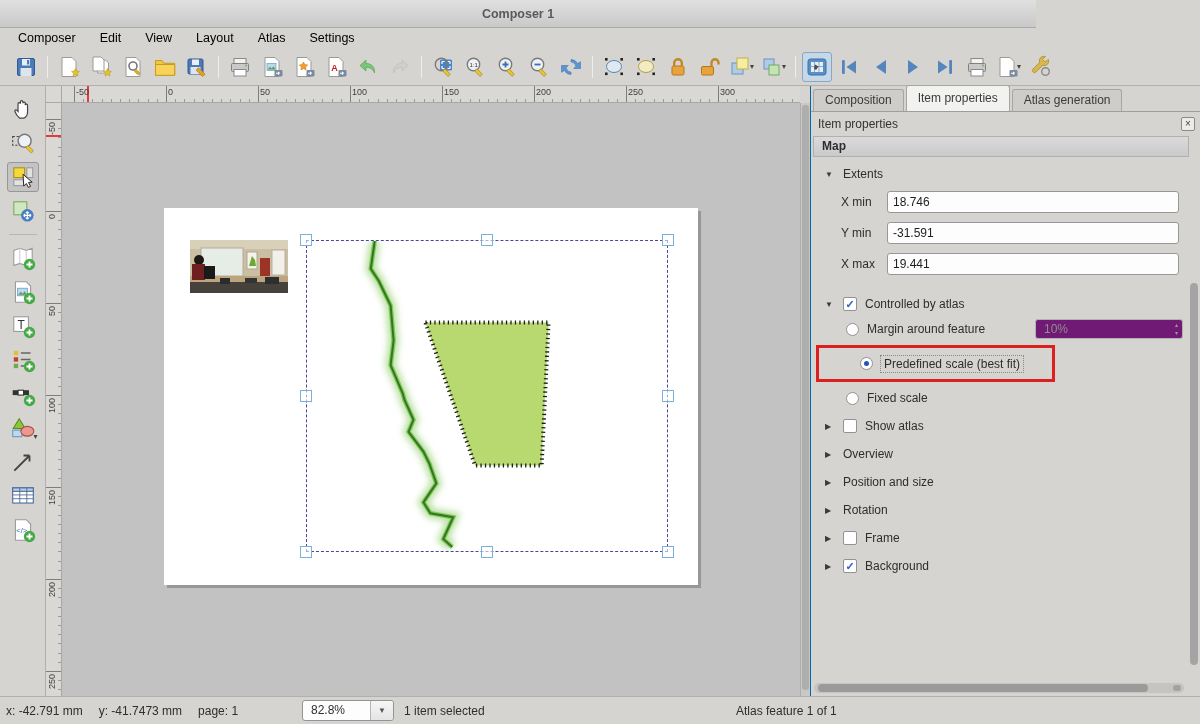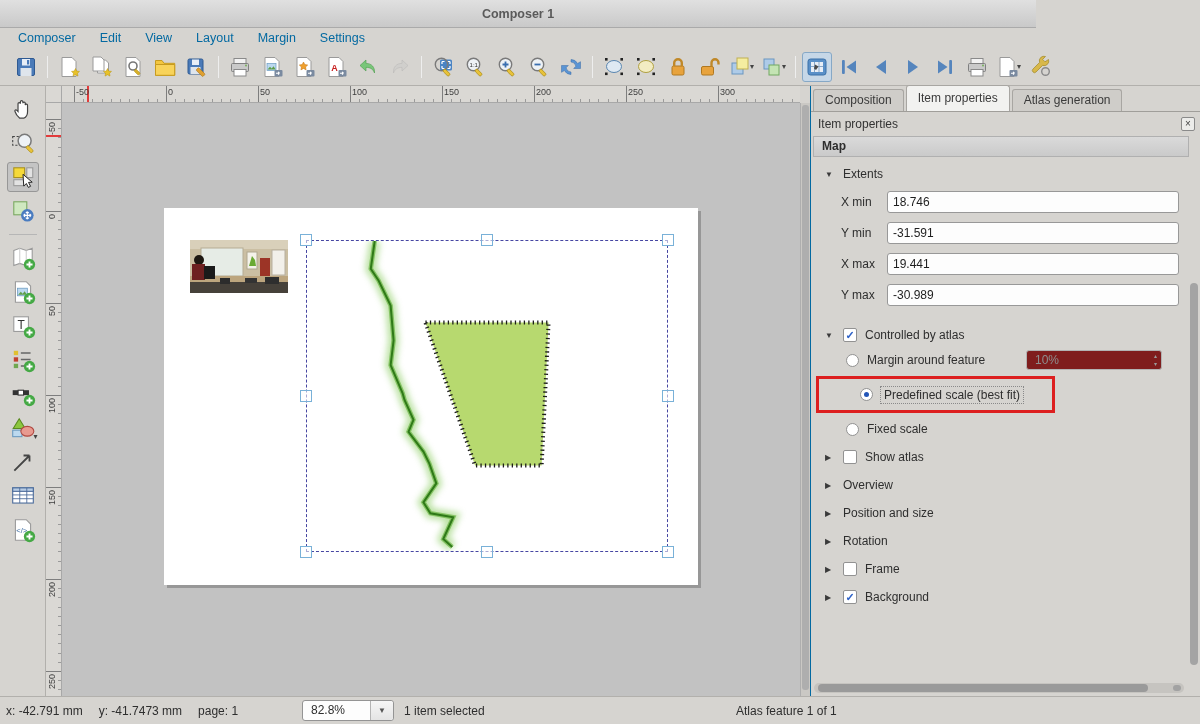--- a/index.html
+++ b/index.html
@@ -1,21 +1,21 @@
 <!DOCTYPE html>
 <html><head>
 <meta charset="utf-8">
 <style>
   *{margin:0;padding:0;box-sizing:border-box;font-family:"Liberation Sans",sans-serif}
   html,body{width:1200px;height:724px}
   body{position:relative;background:#d6d4d0;overflow:hidden;font-size:12px;color:#2e2e2e}
 
   .titlebar{position:absolute;left:0;top:0;width:1036px;height:28px;background:linear-gradient(#e0e0e0,#c9c9c9);border-bottom:1px solid #aaa;text-align:center;font-weight:bold;color:#5a5a5a;line-height:28px;font-size:12.5px}
   .menubar{position:absolute;top:28px;left:0;width:1200px;height:20px;display:flex;align-items:center;padding-left:6px;background:#d6d4d0}
-  .menu-item{padding:0 12px;font-size:12.5px;color:#0369a1}
+  .menu-item{padding:0 12px;font-size:12.5px;color:#000000}
   .toolbar{position:absolute;top:48px;left:0;width:1200px;height:38px;background:#d6d4d0;border-bottom:1px solid #b2b0ac;display:flex;align-items:center;padding-left:10px}
   .tbtn{width:30px;height:30px;border-radius:3px;display:flex;align-items:center;justify-content:center;margin:0 1px;flex:none}
   .tbtn.pressed{background:#c6d7e7;border:1px solid #86a8c6}
   .tbtn.disabled{opacity:.45;filter:grayscale(1)}
   .ticon{width:24px;height:24px;display:block}
   .ticon svg{width:100%;height:100%;display:block}
   .dd{font-size:8px;color:#444;flex:none;margin:0 2px 0 -2px}
   .tsep{width:1px;height:22px;background:#aeaca8;border-right:1px solid #eee;margin:0 5px;flex:none}
 
   .main{position:absolute;top:86px;left:0;width:1200px;height:610px}
@@ -58,21 +58,21 @@
   .sec-h{margin:8px 0 0 12px;display:flex;align-items:center;gap:8px;height:16px}
   .frow{margin:9px 0 0 28px;height:22px;display:flex;align-items:center}
   .flab{width:40px;color:#2e2e2e}
   .finput{width:292px;height:22px;margin-left:6px;border:1px solid #989898;border-radius:3px;background:#fdfdfd;font:12px "Liberation Sans",sans-serif;padding:0 5px;color:#1e1e1e}
   .pbtn{margin:10px 0 0 28px;width:336px;height:22px;background:linear-gradient(#fbfbfb,#e2e2e2);border:1px solid #9e9e9e;border-radius:3px;text-align:center;line-height:20px;color:#2e2e2e}
   .atlas-h{margin:20px 0 0 12px;display:flex;align-items:center;gap:8px;height:18px}
   .cb{width:14px;height:14px;border:1px solid #929292;border-radius:2px;background:#fff;font-size:11px;line-height:12px;text-align:center;color:#2f63c8;font-weight:bold;flex:none}
   .opt-row{margin:6px 0 0 33px;height:20px;display:flex;align-items:center;gap:8px}
   .radio{width:13px;height:13px;border:1px solid #929292;border-radius:50%;background:#fff;position:relative;flex:none}
   .radio.on::after{content:'';position:absolute;left:3px;top:3px;width:5px;height:5px;border-radius:50%;background:#2456b8}
-  .spinbox{margin-left:auto;margin-right:27px;width:136px;height:20px;background:#7f1d1d;border:1px solid #b2b2b2;border-radius:3px;color:#8e8e8e;padding-left:8px;line-height:18px;position:relative}
+  .spinbox{margin-left:auto;margin-right:6px;width:148px;height:20px;background:#701a75;border:1px solid #b2b2b2;border-radius:3px;color:#8e8e8e;padding-left:8px;line-height:18px;position:relative}
   .spin-arr{position:absolute;right:4px;top:1px;font-size:6px;color:#9a9a9a;line-height:8px;text-align:center}
   .red-wrap{margin:6px 0 0 3px;width:239px;height:37px;border:3px solid #dd1f1f;display:flex;align-items:center;padding-left:41px;gap:8px}
   .focus-dotted{outline:1px dotted #8a8a8a;padding:1px 3px}
   .sec-row{margin:8px 0 0 12px;height:20px;display:flex;align-items:center;gap:8px}
   .ph-scroll{position:absolute;left:3px;bottom:3px;width:370px;height:10px;background:#c6c4c0;border-radius:5px}
   .ph-scroll .sh{position:absolute;left:4px;top:1px;width:330px;height:8px;background:#9a9a9a;border-radius:4px}
   .ph-scroll .sn{position:absolute;right:3px;top:2px;width:8px;height:6px;background:#a2a2a2;border-radius:3px}
   .pv-scroll{position:absolute;right:1px;top:72px;width:10px;height:524px}
   .pv-scroll .sh{position:absolute;left:1px;top:125px;width:8px;height:382px;background:#a4a4a4;border-radius:4px}
 
@@ -85,21 +85,21 @@
 </style>
 </head>
 <body>
 
 <div class="titlebar"><span>Composer 1</span></div>
 <div class="menubar">
     <div class="menu-item">Composer</div>
     <div class="menu-item">Edit</div>
     <div class="menu-item">View</div>
     <div class="menu-item">Layout</div>
-    <div class="menu-item">Margin</div>
+    <div class="menu-item">Atlas</div>
     <div class="menu-item">Settings</div>
   </div>
 <div class="toolbar">
     <div class="tbtn">
       <div class="ticon">
         <svg viewBox="0 0 24 24">
           <rect x="3.5" y="3.5" width="17" height="17" rx="1.5" fill="#4a7ab8" stroke="#2f5a92"></rect>
           <rect x="8" y="4" width="8" height="6.5" fill="#e8eef6"></rect>
           <rect x="13" y="5" width="2.2" height="4.5" fill="#4a7ab8"></rect>
           <rect x="6.5" y="13" width="11" height="8" fill="#dfe5ec"></rect>
@@ -620,24 +620,20 @@
             <input type="text" class="finput" value="18.746" style="">
           </div>
           <div class="frow">
             <div class="flab">Y min</div>
             <input type="text" class="finput" value="-31.591" style="">
           </div>
           <div class="frow">
             <div class="flab">X max</div>
             <input type="text" class="finput" value="19.441" style="">
           </div>
-          <div class="frow">
-            <div class="flab">Y max</div>
-            <input type="text" class="finput" value="-30.989" style="">
-          </div>
         </div>
       <div class="atlas-h">
         <span class="tri">▼</span>
         <span class="cb">✓</span>
         <span>Controlled by atlas</span>
       </div>
       <div id="atlas-options">
           <div class="opt-row">
             <div class="radio"></div>
             <div>Margin around feature</div>

